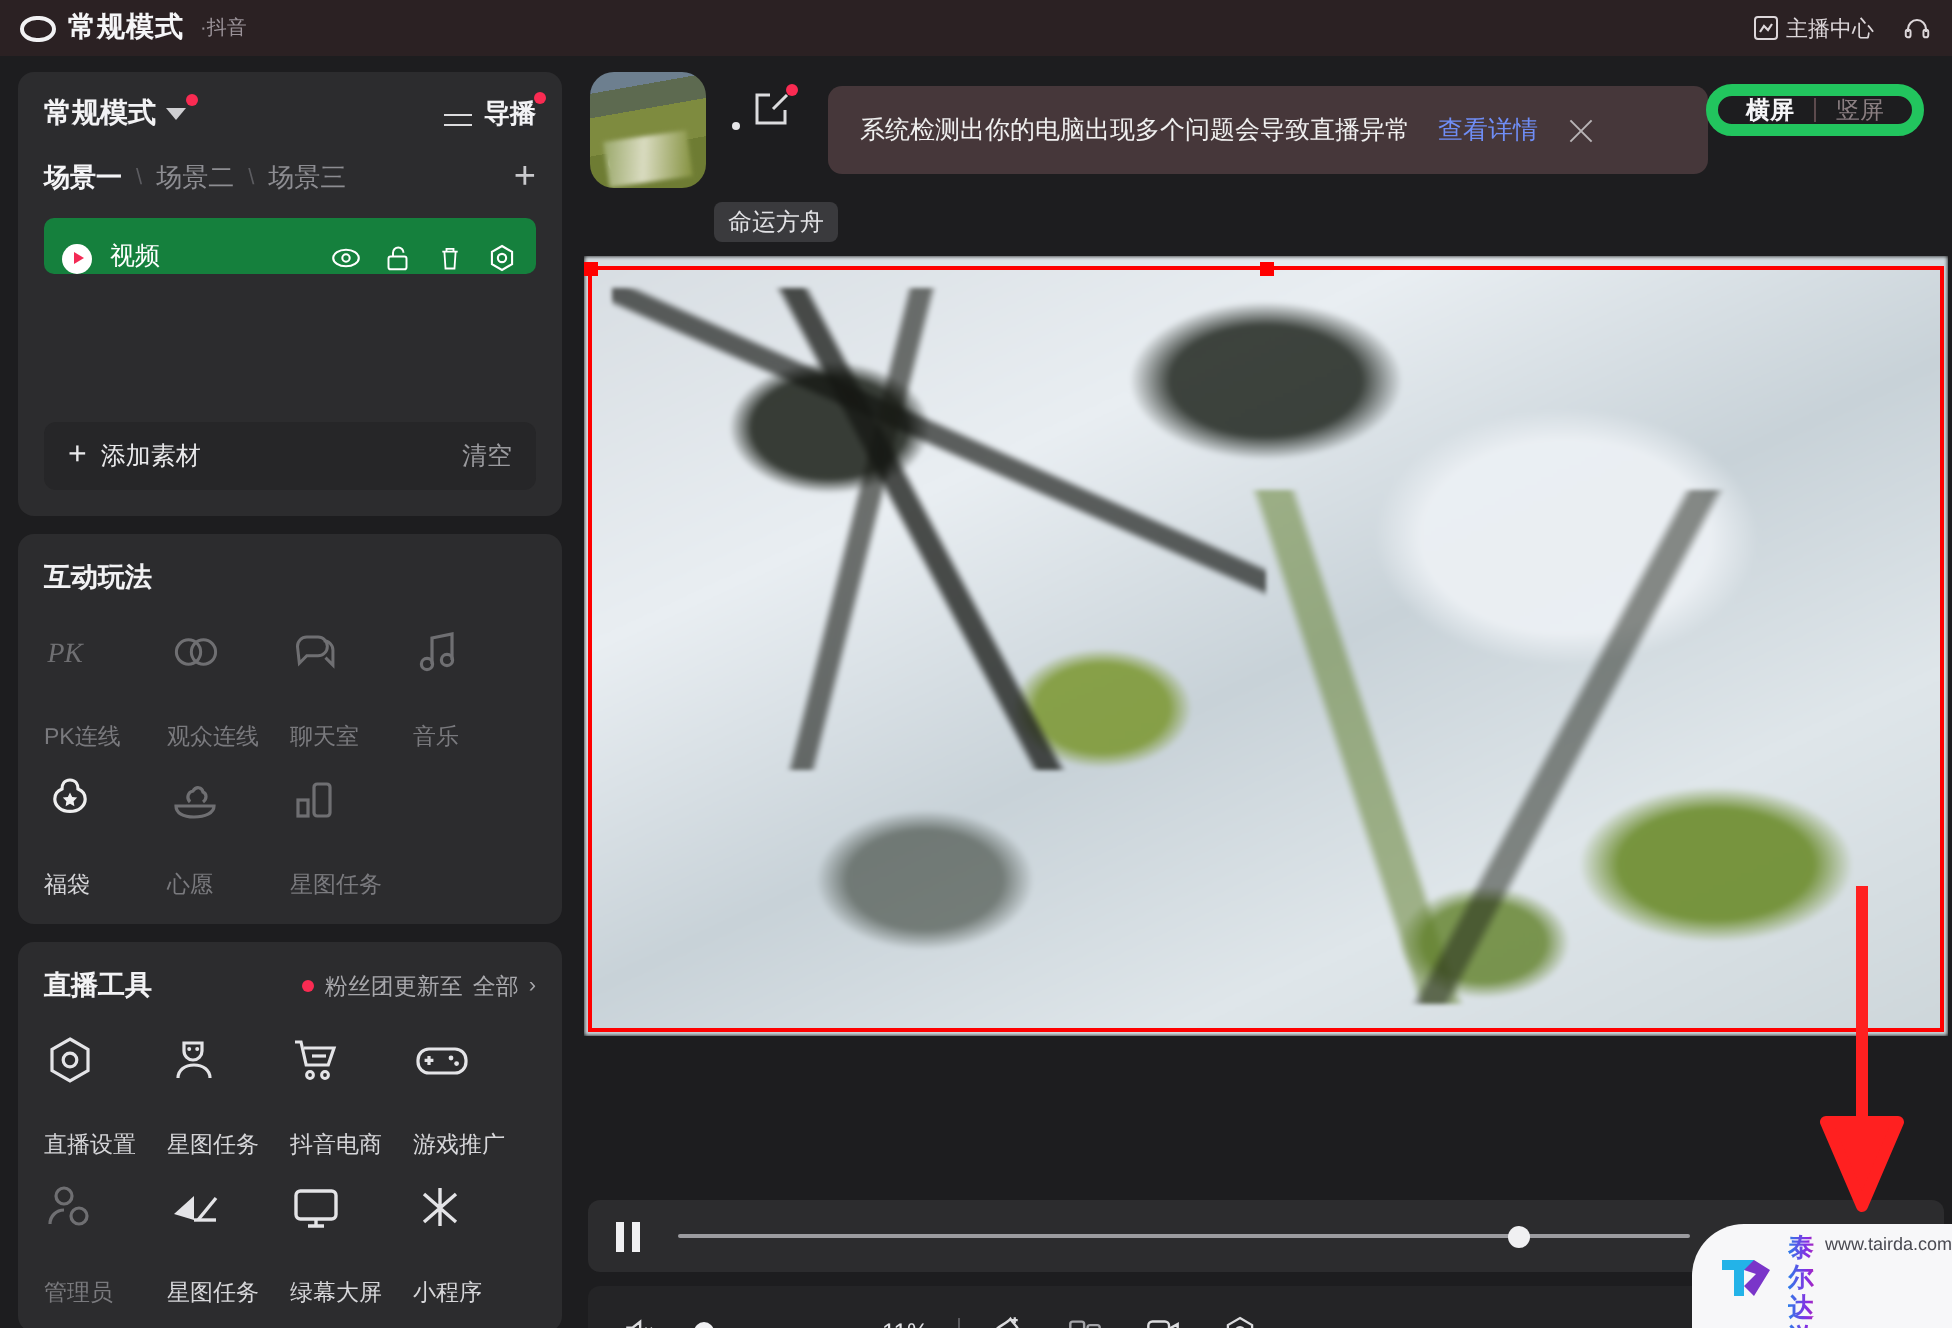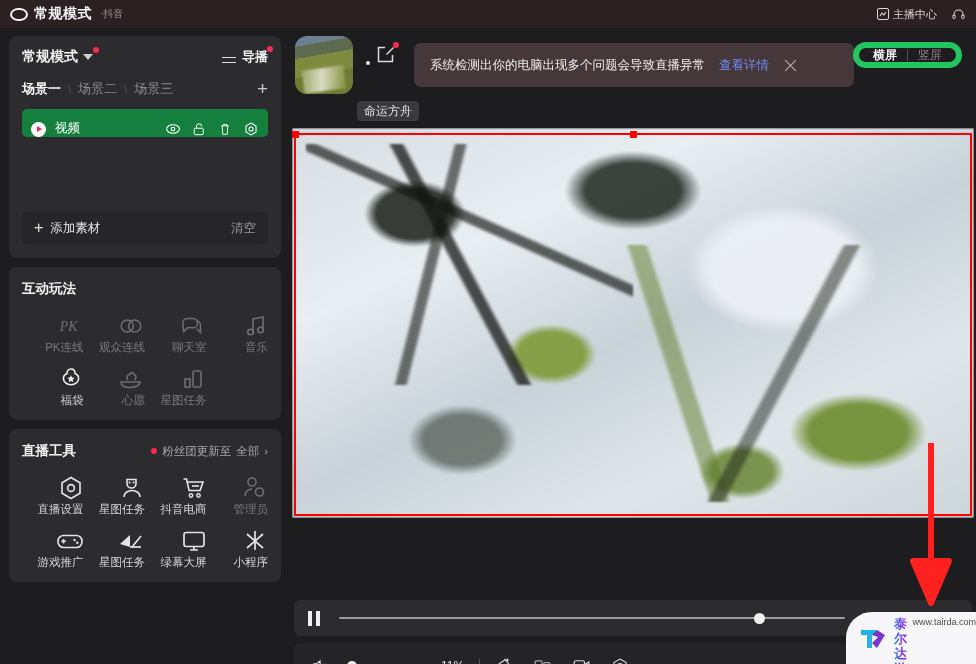--- a/index.html
+++ b/index.html
@@ -87,21 +87,21 @@
   
   .tool-panel { margin-top: 9px; padding: 13px 13px 12px 13px; }
   .panel-head { display: flex; align-items: center; }
   .panel-title { font-size: 13.5px; font-weight: bold; color: #f2f2f4; }
   .panel-note { margin-left: auto; display: flex; align-items: center; gap: 5px; font-size: 11.5px;
                 color: #a9a9ad; cursor: pointer; }
   .note-dot { width: 6px; height: 6px; border-radius: 50%; background: #fa2b52; }
   .note-chev { font-size: 11px; color: #a9a9ad; }
 
   .grid4 { display: grid; grid-template-columns: repeat(4, 1fr); row-gap: 10px; margin-top: 14px; }
-  .cell { display: flex; flex-direction: column; align-items: flex-end; gap: 0; cursor: pointer; }
+  .cell { display: flex; flex-direction: column; align-items: flex-start; gap: 21px; cursor: pointer; }
   .cell .ico { height: 28px; display: flex; align-items: center; justify-content: center; }
   .cell .cap { font-size: 11.5px; color: #d6d6d9; }
   .cell.dim .cap { color: #7a7a7e; }
   .cell.dim .ico { opacity: .5; }
 
   
   .stage { position: absolute; left: 290px; top: 28px; width: 686px; height: 636px; background: #1d1d1f; }
 
   .topbar { position: relative; height: 100px; }
   .thumb {
@@ -430,41 +430,41 @@
             <svg width="26" height="26" viewBox="0 0 26 26">
                 <path d="M2.5 4h3l2.6 11.5h11L22 7H7" fill="none" stroke="#e4e4e7" stroke-width="1.6"></path>
                 <path d="M11 11h7" stroke="#e4e4e7" stroke-width="1.6"></path>
                 <circle cx="10" cy="20.5" r="1.7" fill="none" stroke="#e4e4e7" stroke-width="1.5"></circle>
                 <circle cx="17.5" cy="20.5" r="1.7" fill="none" stroke="#e4e4e7" stroke-width="1.5"></circle>
               </svg>
           </span>
           <span class="cap">抖音电商</span>
         </div>
 
-        <div class="cell dim">
-          <span class="ico">
-            <svg width="26" height="26" viewBox="0 0 26 26">
-                <circle cx="10" cy="7" r="4" fill="none" stroke="#b2b2b6" stroke-width="1.6"></circle>
-                <path d="M3 21c0-4 3.2-7 7-7" fill="none" stroke="#b2b2b6" stroke-width="1.6"></path>
-                <circle cx="17.5" cy="17" r="4" fill="none" stroke="#b2b2b6" stroke-width="1.6"></circle>
-              </svg>
-          </span>
-          <span class="cap">管理员</span>
-        </div>
-
         <div class="cell">
           <span class="ico">
             <svg width="28" height="22" viewBox="0 0 28 22">
                 <rect x="2" y="5.5" width="24" height="12" rx="5.5" fill="none" stroke="#e4e4e7" stroke-width="1.6"></rect>
                 <path d="M7.5 9v4.5M5.3 11.2h4.4" stroke="#e4e4e7" stroke-width="1.6"></path>
                 <circle cx="18.5" cy="10" r="1.2" fill="#e4e4e7"></circle>
                 <circle cx="21.3" cy="12.8" r="1.2" fill="#e4e4e7"></circle>
               </svg>
           </span>
           <span class="cap">游戏推广</span>
+        </div>
+
+        <div class="cell dim">
+          <span class="ico">
+            <svg width="26" height="26" viewBox="0 0 26 26">
+                <circle cx="10" cy="7" r="4" fill="none" stroke="#b2b2b6" stroke-width="1.6"></circle>
+                <path d="M3 21c0-4 3.2-7 7-7" fill="none" stroke="#b2b2b6" stroke-width="1.6"></path>
+                <circle cx="17.5" cy="17" r="4" fill="none" stroke="#b2b2b6" stroke-width="1.6"></circle>
+              </svg>
+          </span>
+          <span class="cap">管理员</span>
         </div>
 
         <div class="cell">
           <span class="ico">
             <svg width="28" height="24" viewBox="0 0 28 24">
                 <path d="M3 15l10-9v12z" fill="#e4e4e7"></path>
                 <path d="M24 7l-9 11" stroke="#e4e4e7" stroke-width="1.7"></path>
                 <path d="M13 18h11" stroke="#e4e4e7" stroke-width="1.7"></path>
               </svg>
           </span>

